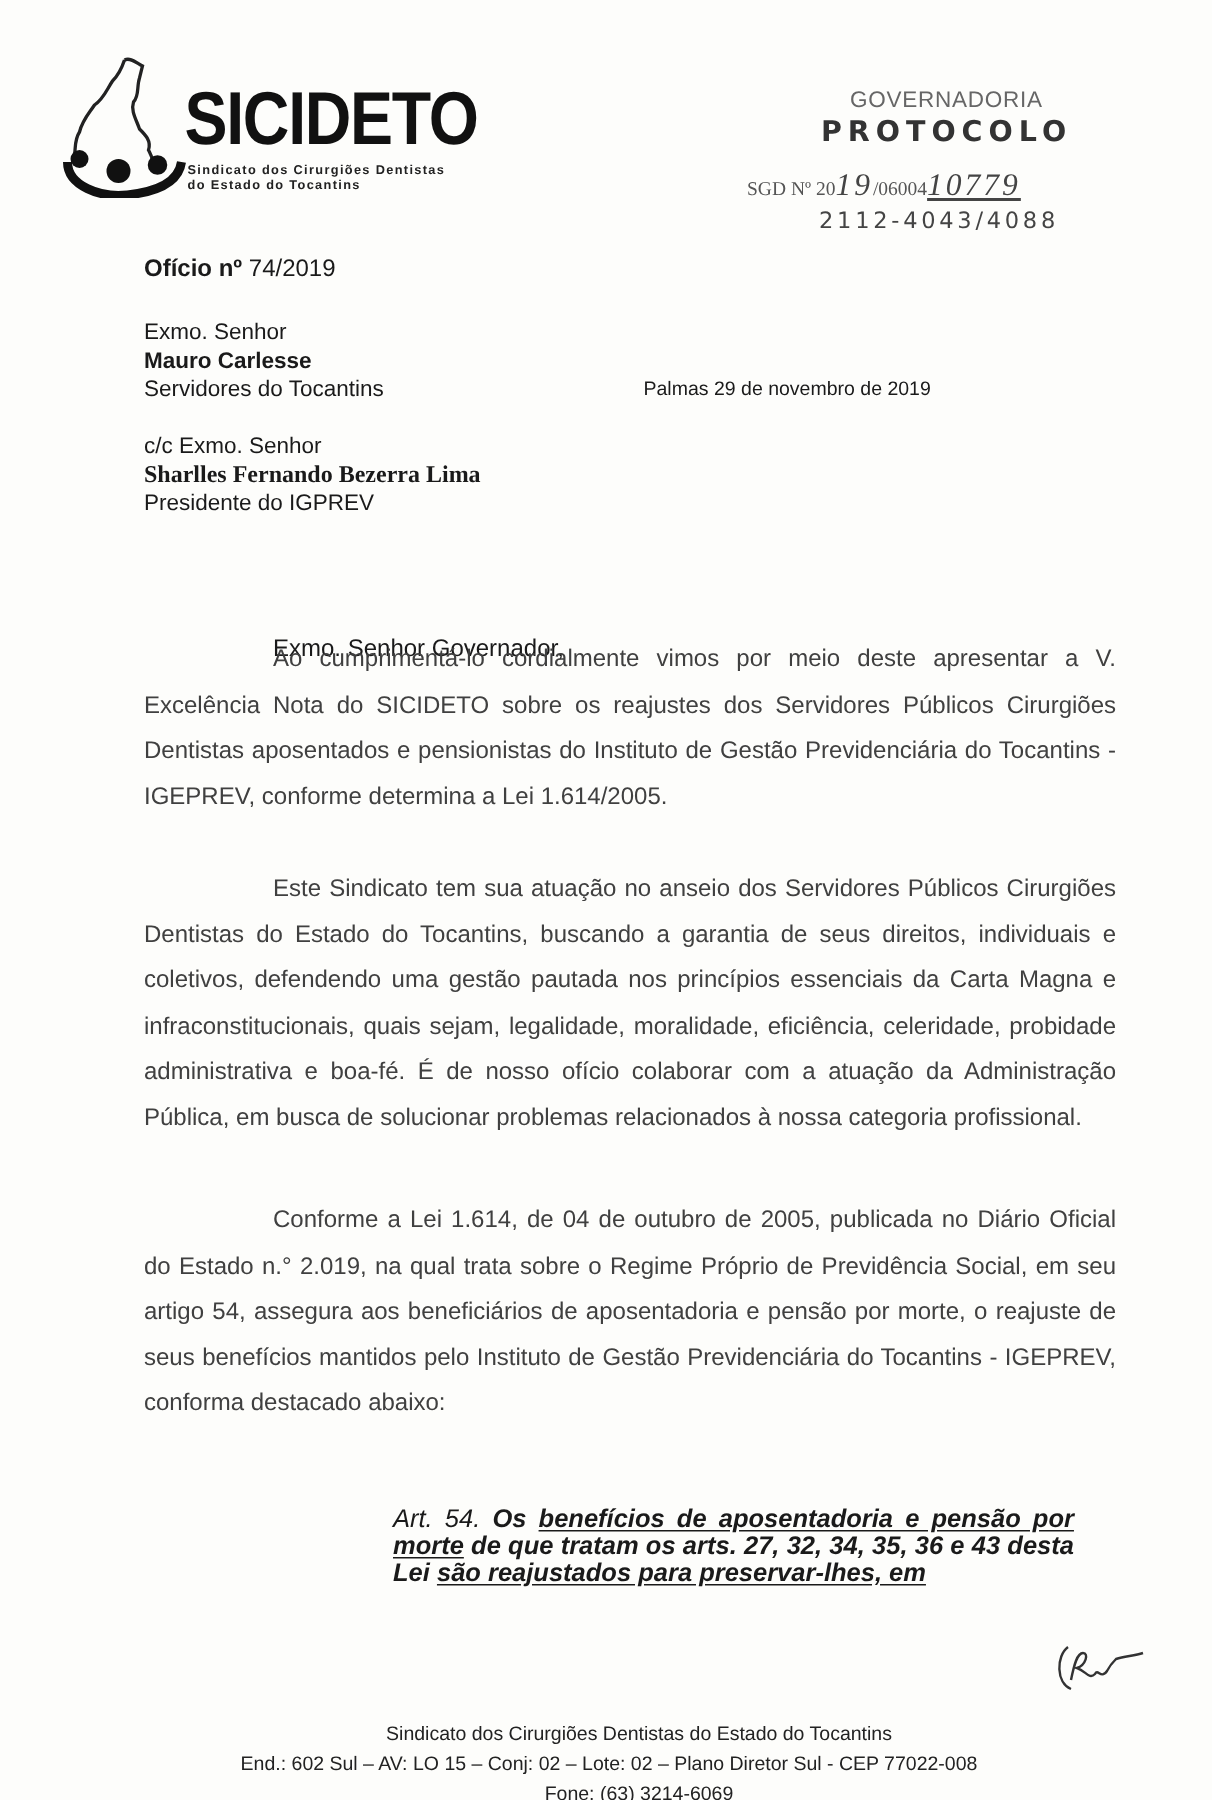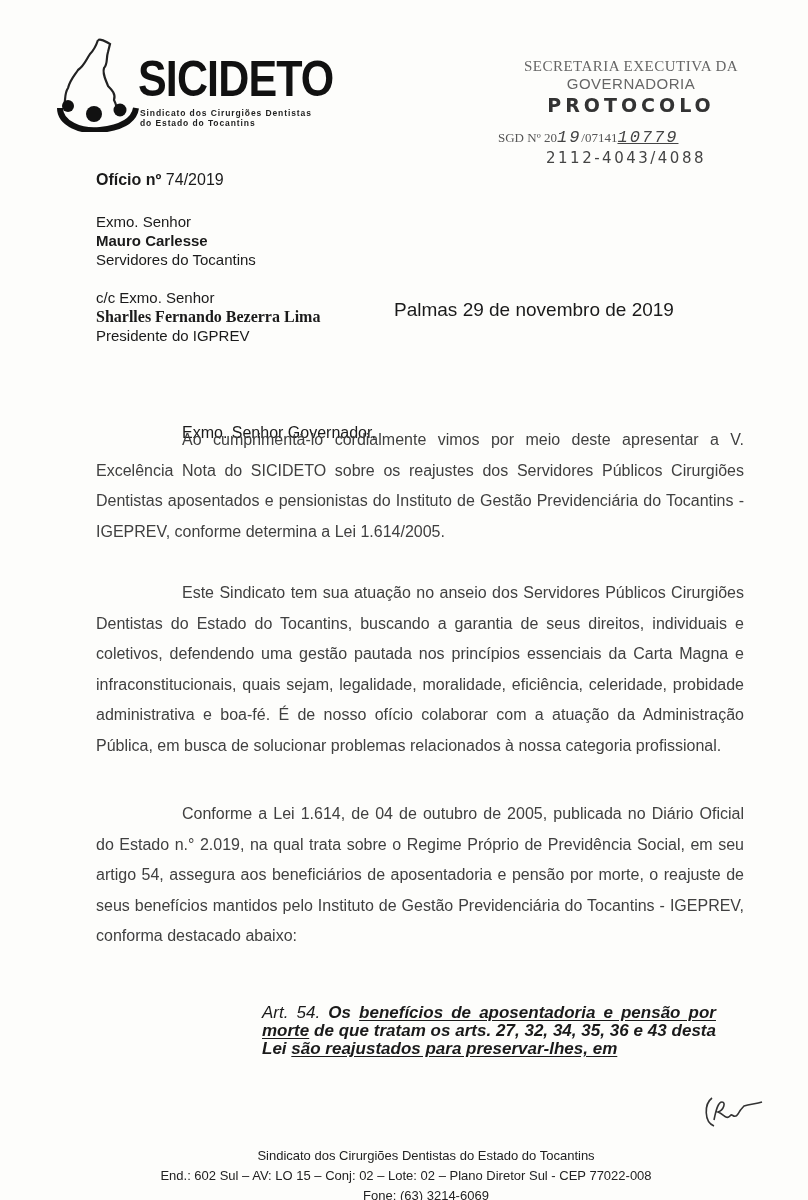--- a/index.html
+++ b/index.html
@@ -2,42 +2,42 @@
 <html><head>
 <meta charset="utf-8">
 <style>
   html, body { margin:0; padding:0; }
   body {
     width:808px; height:1200px; background:#fdfdfb; position:relative; overflow:hidden;
     font-family:"Liberation Sans", sans-serif; color:#1a1a1a;
   }
   .abs { position:absolute; }
   
-  .logo { left:56px; top:36px; width:300px; height:100px; }
+  .logo { left:41px; top:36px; width:300px; height:100px; }
   .logo-map { position:absolute; left:0; top:0; width:84px; height:96px; }
   .logo-title { position:absolute; left:82px; top:18px; font-family:"Liberation Sans", sans-serif;
     font-weight:bold; font-size:50px; letter-spacing:-1px; line-height:50px; color:#111;
     transform:scaleX(0.86); transform-origin:left top; }
   .logo-sub { position:absolute; left:84px; top:72px; font-size:8.5px; font-weight:bold; line-height:10px;
     letter-spacing:0.9px; color:#222; }
   
   .stamp { left:486px; top:58px; width:290px; color:#555; text-align:center; }
   .stamp .l1 { font-family:"Liberation Serif", serif; font-size:15px; letter-spacing:0.5px; color:#666; line-height:17px; }
   .stamp .l2 { font-family:Liberation Sans, sans-serif; font-size:15px; letter-spacing:0.5px; color:#666; line-height:17px; }
   .stamp .l3 { font-family:"DejaVu Sans", sans-serif; font-size:19px; font-weight:bold; letter-spacing:4px; color:#333; margin-top:2px; }
   .stamp .l4 { text-align:left; margin-left:12px; margin-top:12px; font-size:13px; color:#555; font-family:"Liberation Serif", serif; }
-  .stamp .hand { font-family:Liberation Mono, monospace; font-style:italic; font-size:17px; color:#444; letter-spacing:2px; }
+  .stamp .hand { font-family:Liberation Serif, serif; font-style:italic; font-size:21px; color:#444; letter-spacing:2px; }
   .stamp .l5 { text-align:left; margin-left:12px; margin-top:6px; font-size:12px; color:#555; font-family:"Liberation Serif", serif; }
   .stamp .l6 { font-family:"DejaVu Sans", sans-serif; font-size:15px; letter-spacing:2.5px; color:#444; margin-top:2px; margin-left:-10px; }
   
   .oficio { left:96px; top:171px; font-size:16px; font-weight:bold; }
   .oficio span.num { font-weight:normal; }
   .addr { left:96px; top:212px; font-size:15px; line-height:19px; }
   .addr b { font-weight:bold; }
-  .date { left:394px; top:251px; font-size:19px;margin-top:48px; }
+  .date { left:429px; top:251px; font-size:13px; }
   .cc { left:96px; top:288px; font-size:15px; line-height:19px; }
   .cc .serifb { font-family:"Liberation Serif", serif; font-weight:bold; font-size:16px; }
   .greet { left:182px; top:424px; font-size:16px; font-weight:normal; }
   
   .para { position:absolute; left:96px; width:648px; font-size:16px; line-height:30.5px; text-align:justify; color:#404040; }
   .para .indent { display:inline-block; width:86px; }
   .quote { position:absolute; left:262px; width:454px; font-size:17px; line-height:18px; font-style:italic; font-weight:bold; text-align:justify; color:#1a1a1a; }
   .quote .plain { font-weight:normal; }
   .quote u { text-decoration:underline; text-underline-offset:2px; }
   
@@ -58,25 +58,24 @@
     <circle cx="64" cy="74" r="6.5" fill="#111"></circle>
   </svg>
   <div class="logo-title">SICIDETO</div>
   <div class="logo-sub">
     <div>Sindicato dos Cirurgiões Dentistas</div>
     <div>do Estado do Tocantins</div>
   </div>
 </div>
 
 <div class="abs stamp">
-  <div class="l1">SECRETARIA EXECUTIVA DA</div>
   <div class="l2">GOVERNADORIA</div>
   <div class="l3">PROTOCOLO</div>
   <div class="l4">
-    <span>SGD Nº 20</span><span class="hand">19</span><span>/07141</span><span class="hand" style="text-decoration:underline;">10779</span>
+    <span>SGD Nº 20</span><span class="hand">19</span><span>/06004</span><span class="hand" style="text-decoration:underline;">10779</span>
   </div>
   <div class="l6">2112-4043/4088</div>
 </div>
 
 <div class="abs oficio">
   <span>Ofício nº</span>
   <span class="num">74/2019</span>
 </div>
 
 <div class="abs addr">

